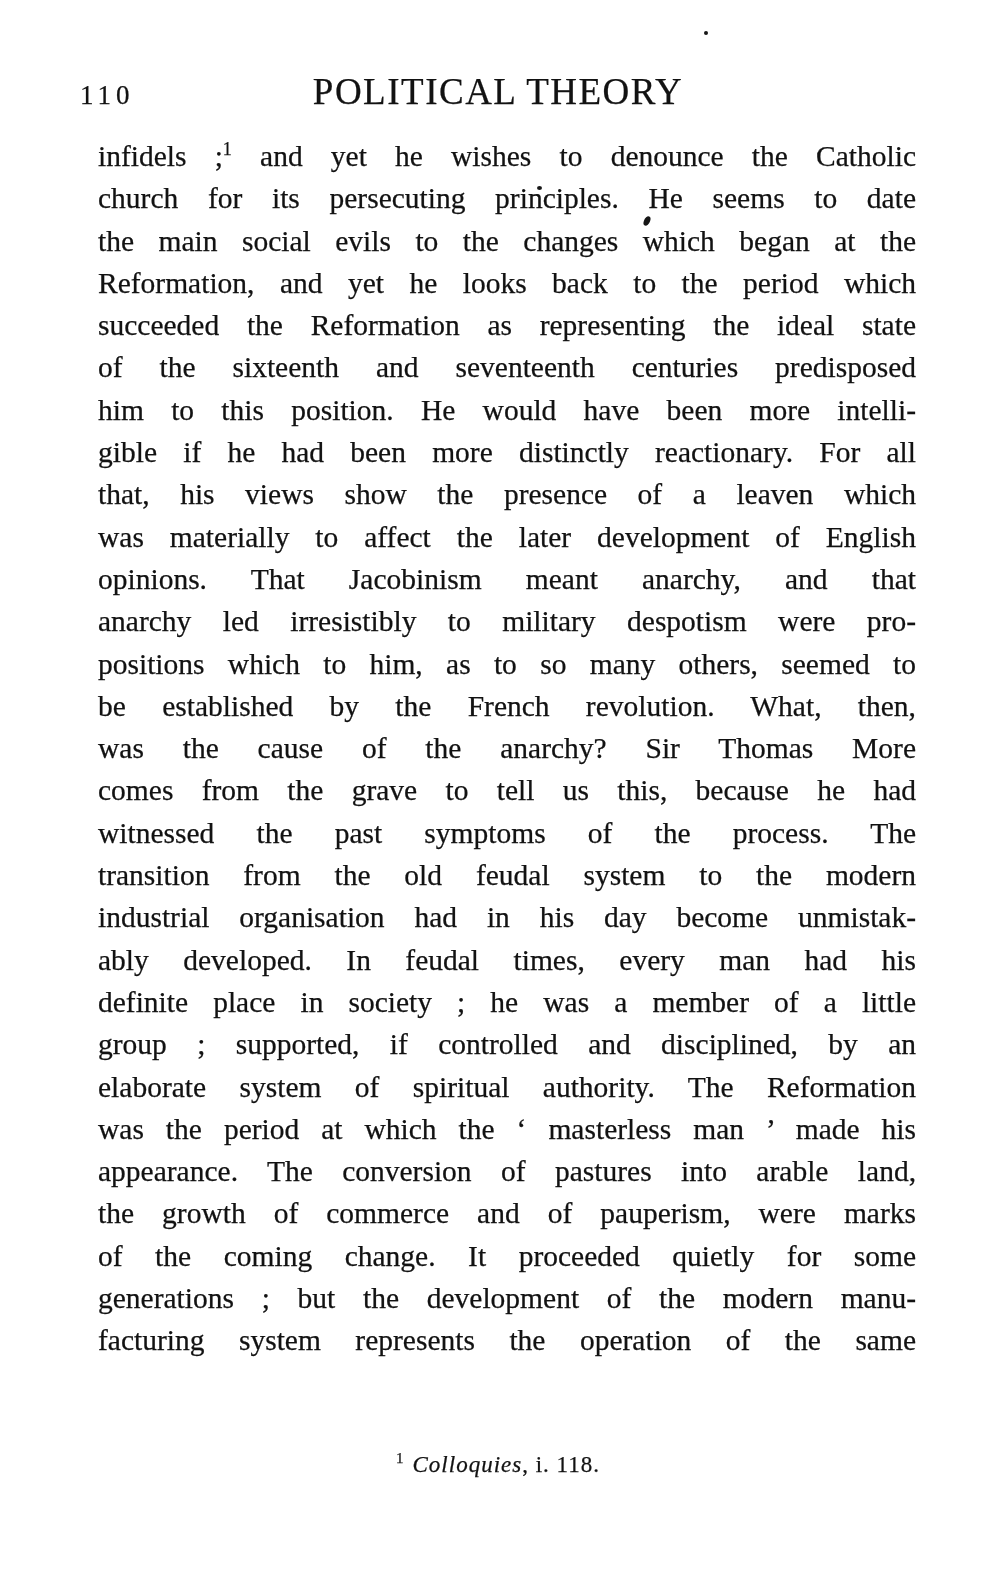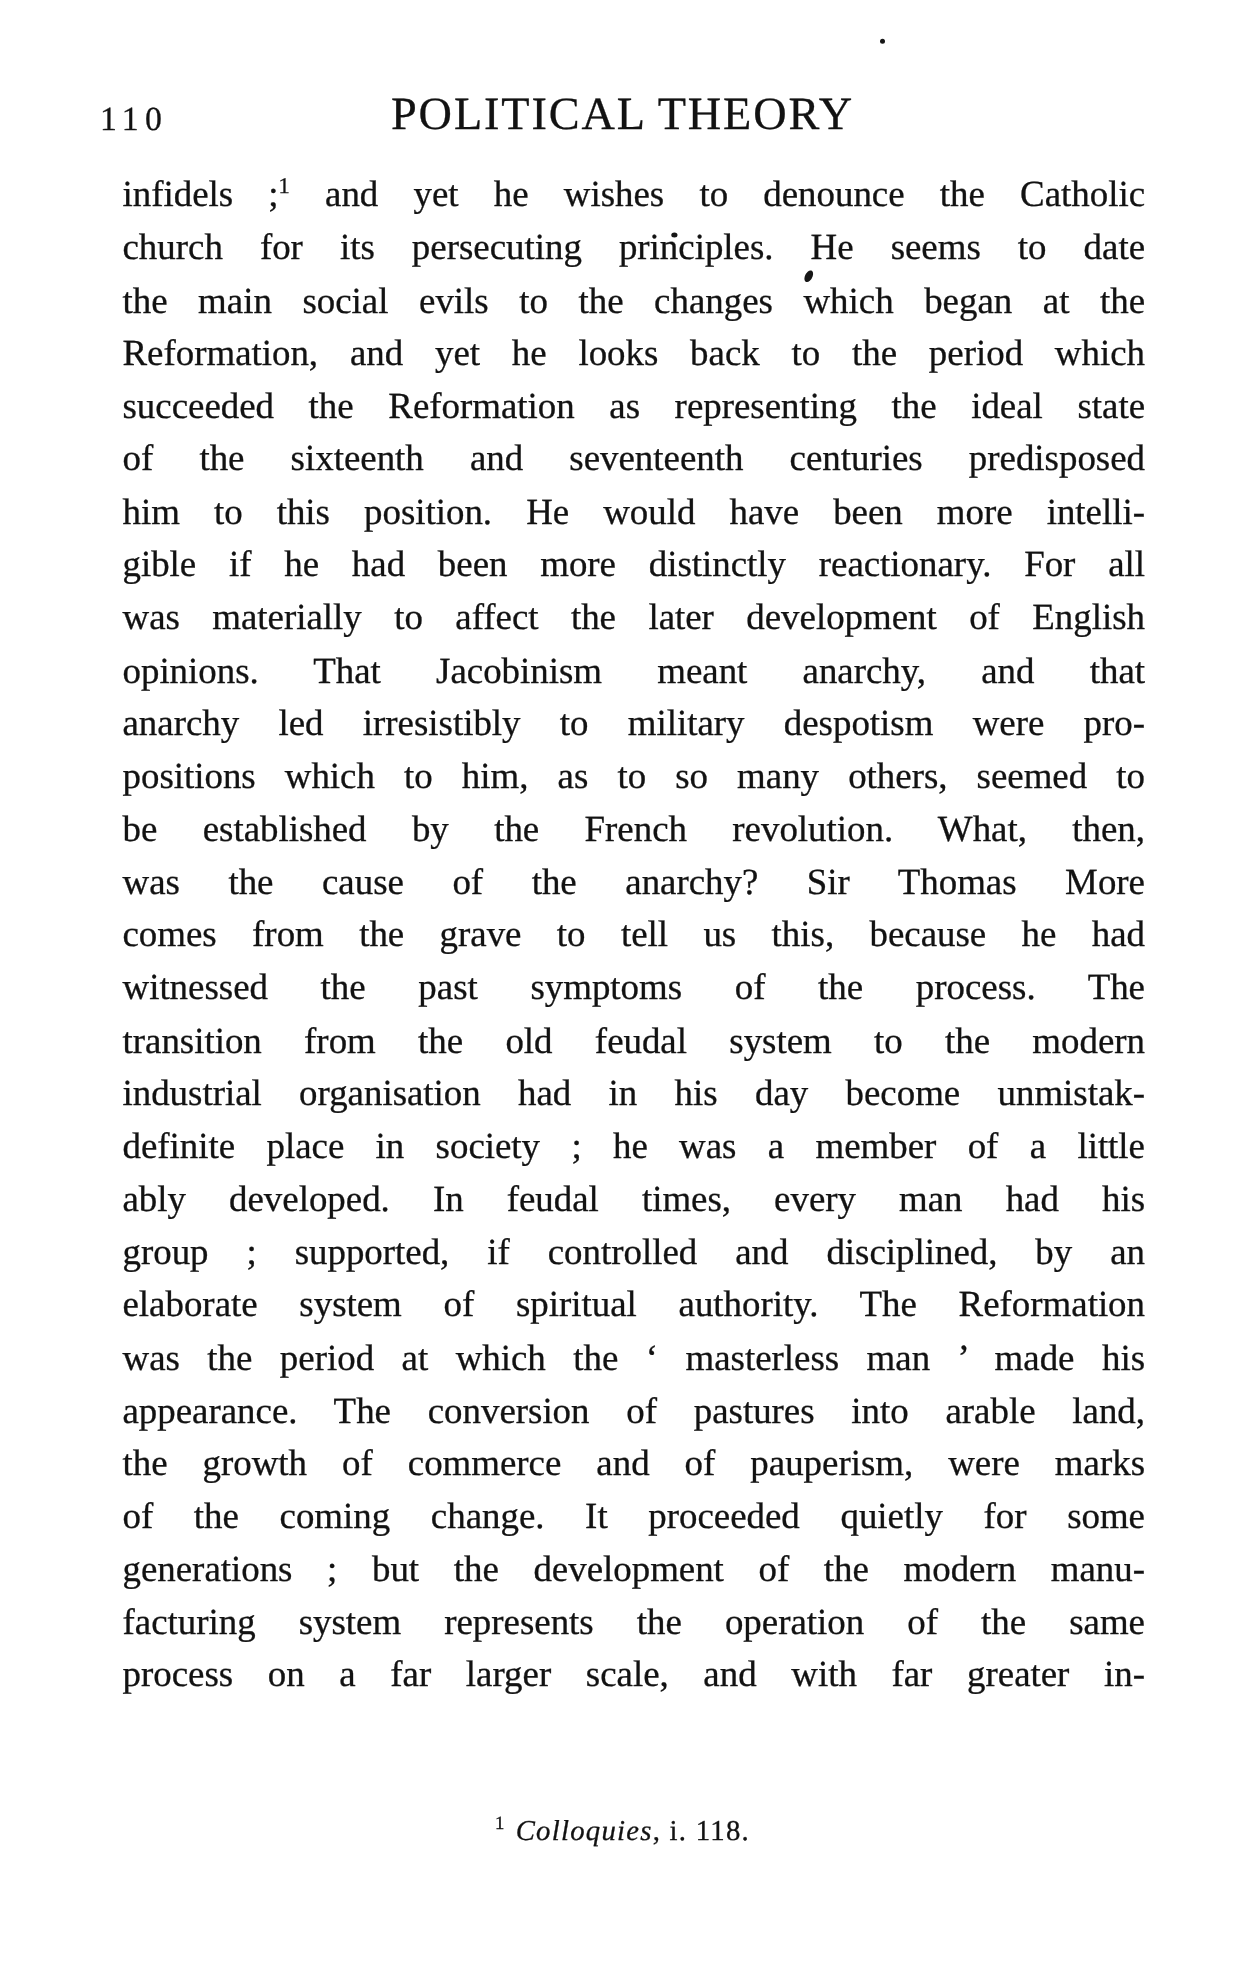--- a/index.html
+++ b/index.html
@@ -98,41 +98,41 @@
 
   <div class="body-text">
     <div class="line"><span>infidels ;</span><sup class="fn-ref">1</sup><span> and yet he wishes to denounce the Catholic</span></div>
     <div class="line">church for its persecuting principles. He seems to date</div>
     <div class="line">the main social evils to the changes which began at the</div>
     <div class="line">Reformation, and yet he looks back to the period which</div>
     <div class="line">succeeded the Reformation as representing the ideal state</div>
     <div class="line">of the sixteenth and seventeenth centuries predisposed</div>
     <div class="line">him to this position. He would have been more intelli-</div>
     <div class="line">gible if he had been more distinctly reactionary. For all</div>
+    <div class="line">that, his views show the presence of a leaven which</div>
     <div class="line">was materially to affect the later development of English</div>
     <div class="line">opinions. That Jacobinism meant anarchy, and that</div>
     <div class="line">anarchy led irresistibly to military despotism were pro-</div>
     <div class="line">positions which to him, as to so many others, seemed to</div>
     <div class="line">be established by the French revolution. What, then,</div>
     <div class="line">was the cause of the anarchy? Sir Thomas More</div>
     <div class="line">comes from the grave to tell us this, because he had</div>
     <div class="line">witnessed the past symptoms of the process. The</div>
     <div class="line">transition from the old feudal system to the modern</div>
     <div class="line">industrial organisation had in his day become unmistak-</div>
+    <div class="line">ably developed. In feudal times, every man had his</div>
     <div class="line">definite place in society ; he was a member of a little</div>
-    <div class="line">ably developed. In feudal times, every man had his</div>
     <div class="line">group ; supported, if controlled and disciplined, by an</div>
     <div class="line">elaborate system of spiritual authority. The Reformation</div>
     <div class="line">was the period at which the ‘ masterless man ’ made his</div>
     <div class="line">appearance. The conversion of pastures into arable land,</div>
     <div class="line">the growth of commerce and of pauperism, were marks</div>
     <div class="line">of the coming change. It proceeded quietly for some</div>
     <div class="line">generations ; but the development of the modern manu-</div>
     <div class="line">facturing system represents the operation of the same</div>
-    <div class="line">process on a far larger scale, and with far greater in-</div>
   </div>
 
   <div class="footnote"><sup class="fn-marker">1</sup><span class="fn-title">Colloquies</span><span>, i. 118.</span></div>
 
   <div class="artifact dot" style="left:704px; top:31px; width:4px; height:4px;"></div>
   <div class="artifact comma" style="left:983px; top:163px; width:6px; height:11px;"></div>
   <div class="artifact dot" style="left:537px; top:186px; width:5px; height:4px;"></div>
   <div class="artifact comma" style="left:644px; top:216px; width:6px; height:10px;"></div>
   <div class="artifact dash" style="left:957px; top:796px; width:15px; height:3px;"></div>
 

